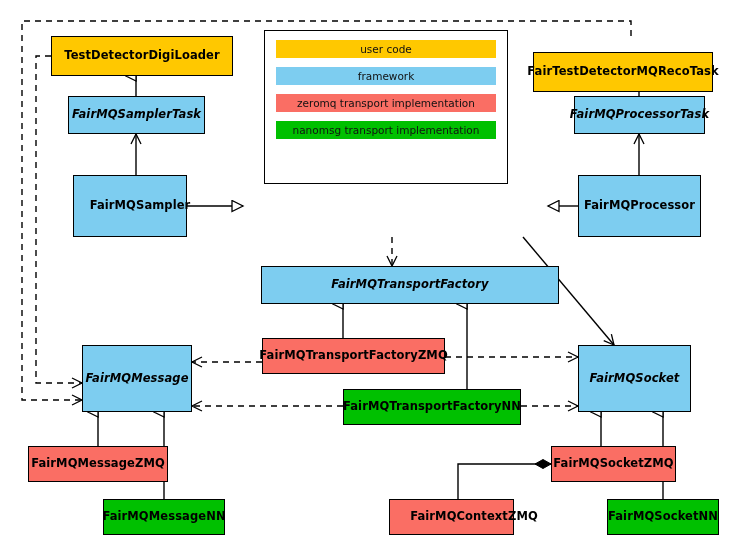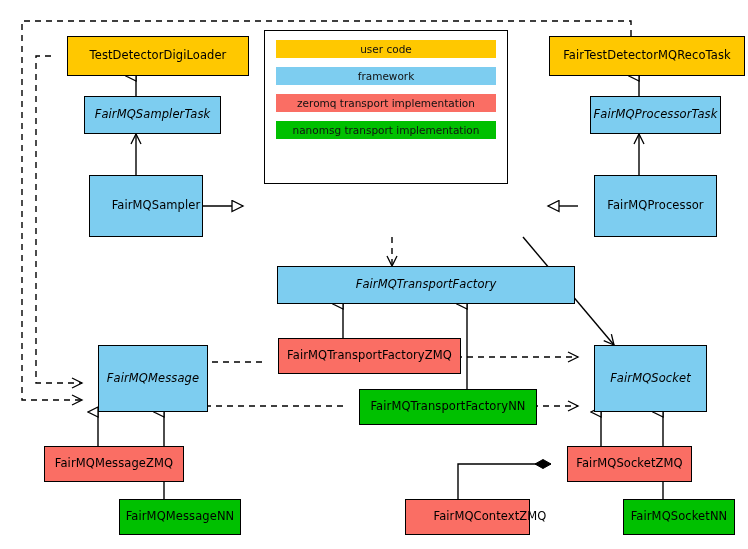--- a/index.html
+++ b/index.html
@@ -24,26 +24,25 @@
   }
   .node {
     position: absolute;
     box-sizing: border-box;
     border: 1.4px solid #000000;
     display: flex;
     align-items: center;
     justify-content: center;
     text-align: left;
     font-size: 11.5px;
-    font-weight: normal;
+    font-weight: bold;
     color: #000000;
     line-height: 1.15;
     letter-spacing: 0.1px;
     z-index: 3;
-    margin-left: 16px;
   }
   .node.abstract {
     font-style: italic;
   }
   .node.usercode   { background: #ffc800; }
   .node.framework  { background: #7dcdf0; }
   .node.zeromq     { background: #fa6e64; }
   .node.nanomsg    { background: #00c000; }
 
   
@@ -165,21 +164,21 @@
 
   <div id="legend">
     <div class="legend-row usercode">user code</div>
     <div class="legend-row framework">framework</div>
     <div class="legend-row zeromq">zeromq transport implementation</div>
     <div class="legend-row nanomsg">nanomsg transport implementation</div>
   </div>
 
   <div class="node usercode" style="left:51px;top:36px;width:182px;height:40px;">TestDetectorDigiLoader</div>
 
-  <div class="node usercode" style="left:533px;top:36px;width:196px;height:40px;">FairTestDetectorMQRecoTask</div>
+  <div class="node usercode" style="left:533px;top:52px;width:180px;height:40px;">FairTestDetectorMQRecoTask</div>
 
   <div class="node framework abstract" style="left:68px;top:96px;width:137px;height:38px;">FairMQSamplerTask</div>
 
   <div class="node framework abstract" style="left:574px;top:96px;width:131px;height:38px;">FairMQProcessorTask</div>
 
   <div class="node framework" style="left:73px;top:175px;width:114px;height:62px;padding-left:20px;">FairMQSampler</div>
 
 
   <div class="node framework" style="left:578px;top:175px;width:123px;height:62px;">FairMQProcessor</div>
 

